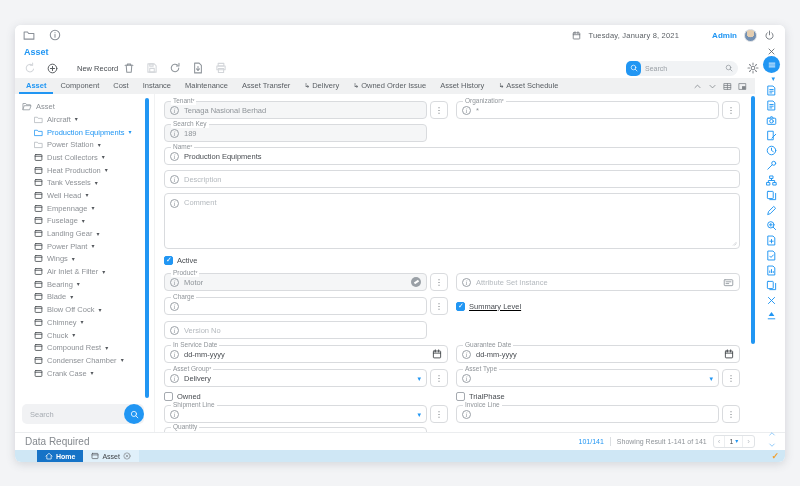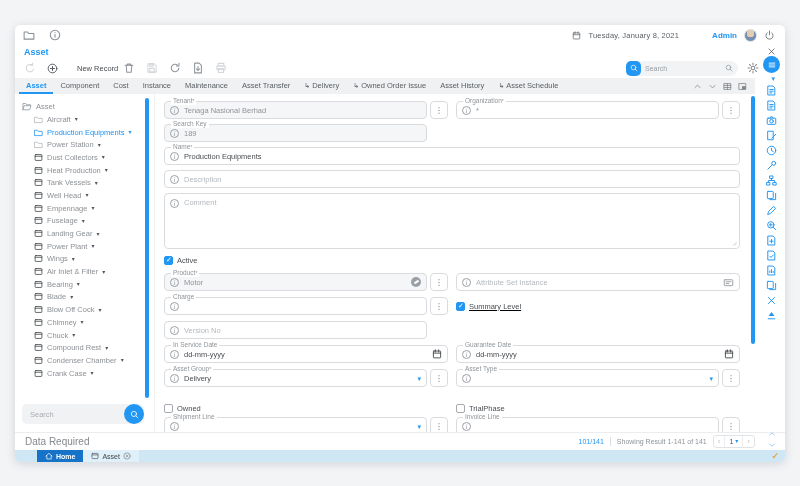--- a/index.html
+++ b/index.html
@@ -751,21 +751,21 @@
             <div class="fld">
               <span class="lbl"><span>Asset Type</span></span>
               <span class="info">i</span>
               <span class="ival"></span>
               <span class="dcaret">▾</span>
             </div>
             <button class="more">⋮</button>
           </div>
         </div>
 
-        <div class="frow" style="margin-top:16px">
+        <div class="frow" style="margin-top:4px">
           <div class="col" style="align-items:center;">
             <div class="cbrow">
               <span class="cb"></span>
               <span class="cblabel">Owned</span>
             </div>
           </div>
           <div class="col" style="align-items:center;">
             <div class="cbrow">
               <span class="cb"></span>
               <span class="cblabel">TrialPhase</span>

